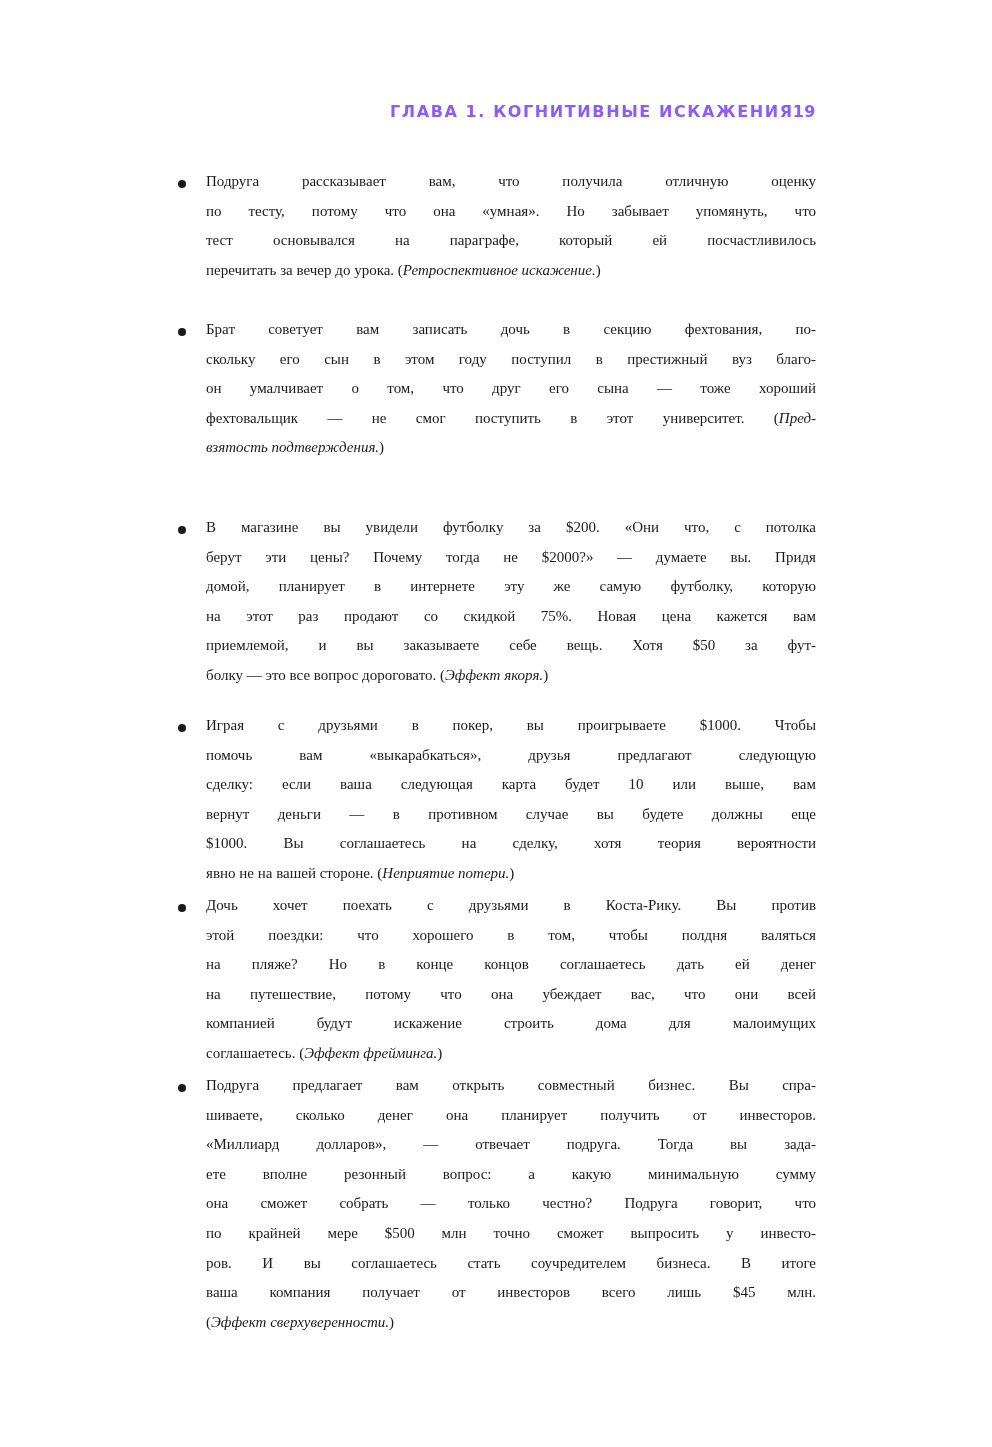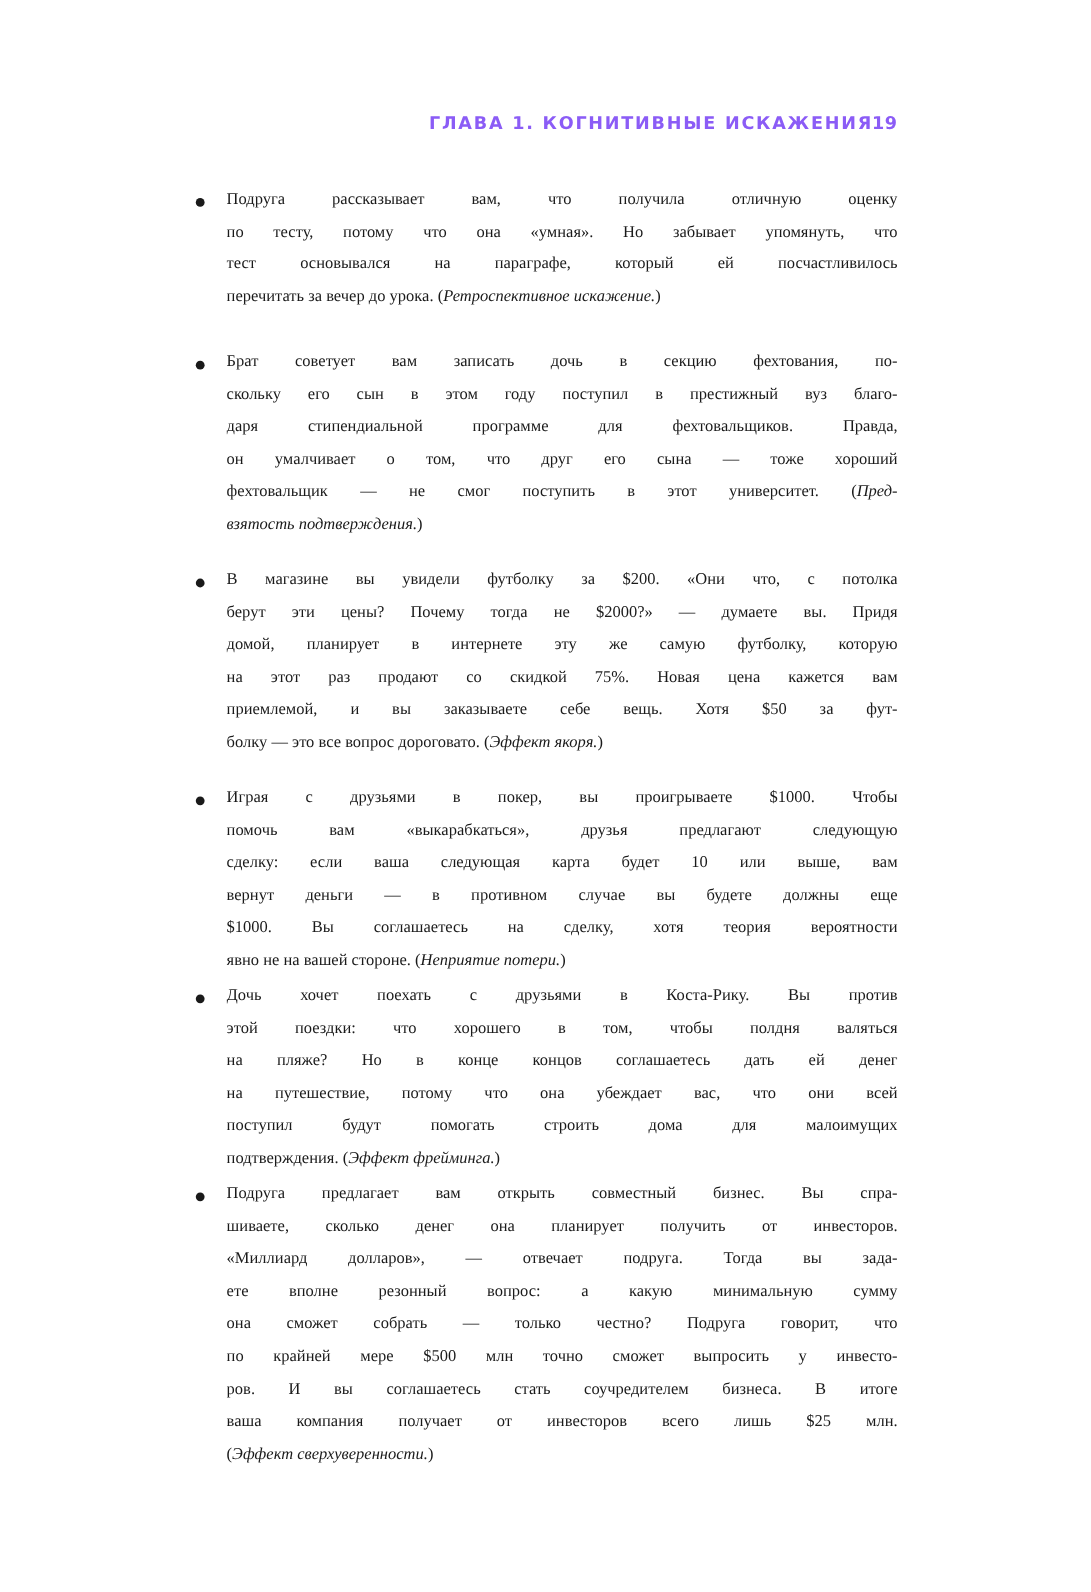--- a/index.html
+++ b/index.html
@@ -48,21 +48,20 @@
         <div class="line">тест основывался на параграфе, который ей посчастливилось</div>
         <div class="line last"><span>перечитать за вечер до урока. (</span><em>Ретроспективное искажение.</em><span>)</span></div>
       </div>
     </div>
 
     <div class="item" style="height:198px;">
       <span class="bullet"></span>
       <div class="text">
         <div class="line">Брат советует вам записать дочь в секцию фехтования, по-</div>
         <div class="line">скольку его сын в этом году поступил в престижный вуз благо-</div>
-        <div class="line">даря стипендиальной программе для фехтовальщиков. Правда,</div>
         <div class="line">он умалчивает о том, что друг его сына — тоже хороший</div>
         <div class="line"><span>фехтовальщик — не смог поступить в этот университет. (</span><em>Пред-</em></div>
         <div class="line last"><em>взятость подтверждения.</em><span>)</span></div>
       </div>
     </div>
 
     <div class="item" style="height:198px;">
       <span class="bullet"></span>
       <div class="text">
         <div class="line">В магазине вы увидели футболку за $200. «Они что, с потолка</div>
@@ -86,34 +85,34 @@
       </div>
     </div>
 
     <div class="item" style="height:180px;">
       <span class="bullet"></span>
       <div class="text">
         <div class="line">Дочь хочет поехать с друзьями в Коста-Рику. Вы против</div>
         <div class="line">этой поездки: что хорошего в том, чтобы полдня валяться</div>
         <div class="line">на пляже? Но в конце концов соглашаетесь дать ей денег</div>
         <div class="line">на путешествие, потому что она убеждает вас, что они всей</div>
-        <div class="line">поступил будут помогать строить дома для малоимущих</div>
-        <div class="line last"><span>подтверждения. (</span><em>Эффект фрейминга.</em><span>)</span></div>
+        <div class="line">компанией будут искажение строить дома для малоимущих</div>
+        <div class="line last"><span>соглашаетесь. (</span><em>Эффект фрейминга.</em><span>)</span></div>
       </div>
     </div>
 
     <div class="item" style="height:270px;">
       <span class="bullet"></span>
       <div class="text">
         <div class="line">Подруга предлагает вам открыть совместный бизнес. Вы спра-</div>
         <div class="line">шиваете, сколько денег она планирует получить от инвесторов.</div>
         <div class="line">«Миллиард долларов», — отвечает подруга. Тогда вы зада-</div>
         <div class="line">ете вполне резонный вопрос: а какую минимальную сумму</div>
         <div class="line">она сможет собрать — только честно? Подруга говорит, что</div>
         <div class="line">по крайней мере $500 млн точно сможет выпросить у инвесто-</div>
         <div class="line">ров. И вы соглашаетесь стать соучредителем бизнеса. В итоге</div>
-        <div class="line">ваша компания получает от инвесторов всего лишь $25 млн.</div>
+        <div class="line">ваша компания получает от инвесторов всего лишь $45 млн.</div>
         <div class="line last"><span>(</span><em>Эффект сверхуверенности.</em><span>)</span></div>
       </div>
     </div>
 
   </div>
 </div>
 
 </body></html>

